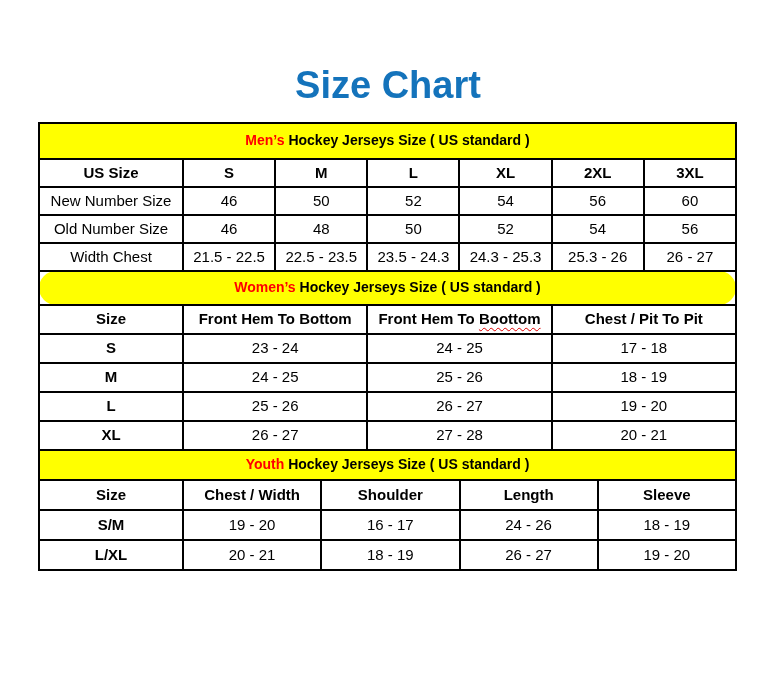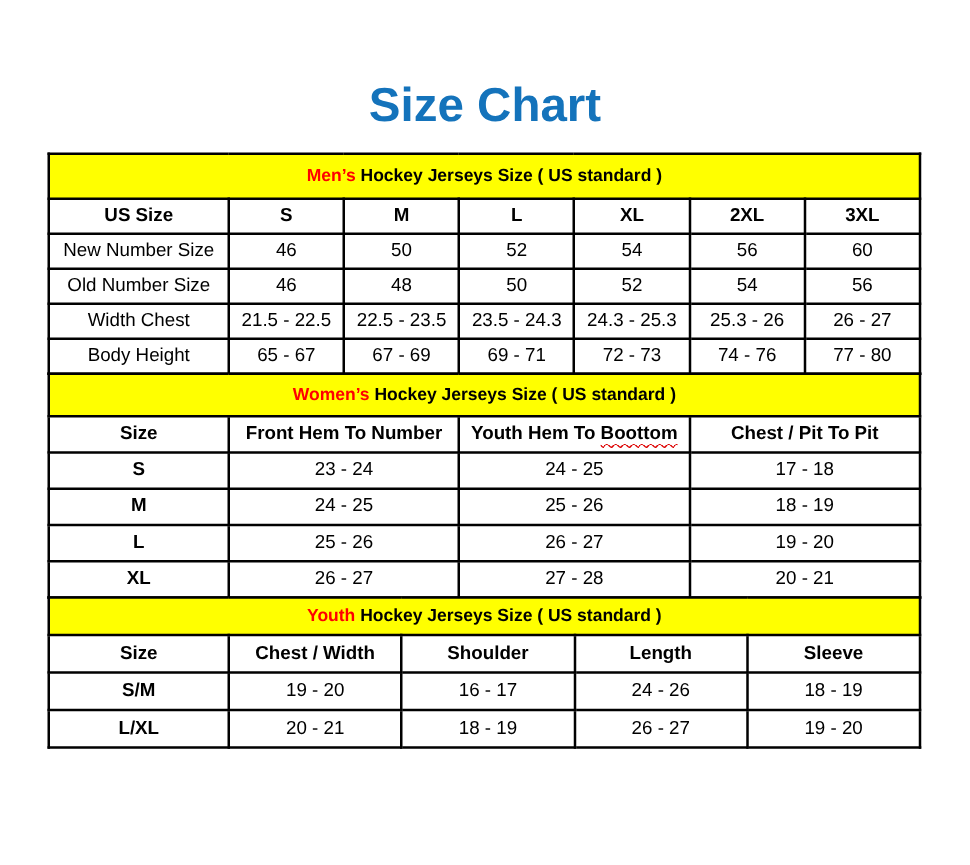--- a/index.html
+++ b/index.html
@@ -16,21 +16,21 @@
   .tables table + table{margin-top:-2px;}
   td{
     border:2px solid #000;text-align:center;vertical-align:middle;
     padding:0 2px;font-size:15px;line-height:1.1;
   }
   col.c0{width:144px;}
   tr.band td{
     background:#FFFF00;height:34px;font-weight:bold;font-size:14px;
   }
   .men tr.band td{height:34px;}
-  .women tr.band td{height:32px;}
+  .women tr.band td{height:32px;border-radius:17px;}
   .youth tr.band td{height:28px;}
   .hl{color:#FF0000;}
   .men td{height:26px;}
   .women td{height:27px;}
   .youth td{height:28px;}
   .b{font-weight:bold;}
   .squiggle{
     text-decoration:underline;
     text-decoration-style:wavy;
     text-decoration-color:#DD0000;
@@ -89,47 +89,38 @@
       </tr>
       <tr>
         <td>Width Chest</td>
         <td>21.5 - 22.5</td>
         <td>22.5 - 23.5</td>
         <td>23.5 - 24.3</td>
         <td>24.3 - 25.3</td>
         <td>25.3 - 26</td>
         <td>26 - 27</td>
       </tr>
-      <tr>
-        <td>Body Height</td>
-        <td>65 - 67</td>
-        <td>67 - 69</td>
-        <td>69 - 71</td>
-        <td>72 - 73</td>
-        <td>74 - 76</td>
-        <td>77 - 80</td>
-      </tr>
     </tbody>
   </table>
 
   <table class="women">
     <colgroup>
         <col class="c0">
         <col>
         <col>
         <col>
       </colgroup>
     <tbody>
       <tr class="band">
         <td colspan="4"><span class="hl">Women’s</span><span> Hockey Jerseys Size ( US standard )</span></td>
       </tr>
       <tr>
         <td class="b">Size</td>
-        <td class="b">Front Hem To Number</td>
-        <td class="b"><span>Youth Hem To </span><span class="squiggle">Boottom</span></td>
+        <td class="b">Front Hem To Bottom</td>
+        <td class="b"><span>Front Hem To </span><span class="squiggle">Boottom</span></td>
         <td class="b">Chest / Pit To Pit</td>
       </tr>
       <tr>
         <td class="b">S</td>
         <td>23 - 24</td>
         <td>24 - 25</td>
         <td>17 - 18</td>
       </tr>
       <tr>
         <td class="b">M</td>

